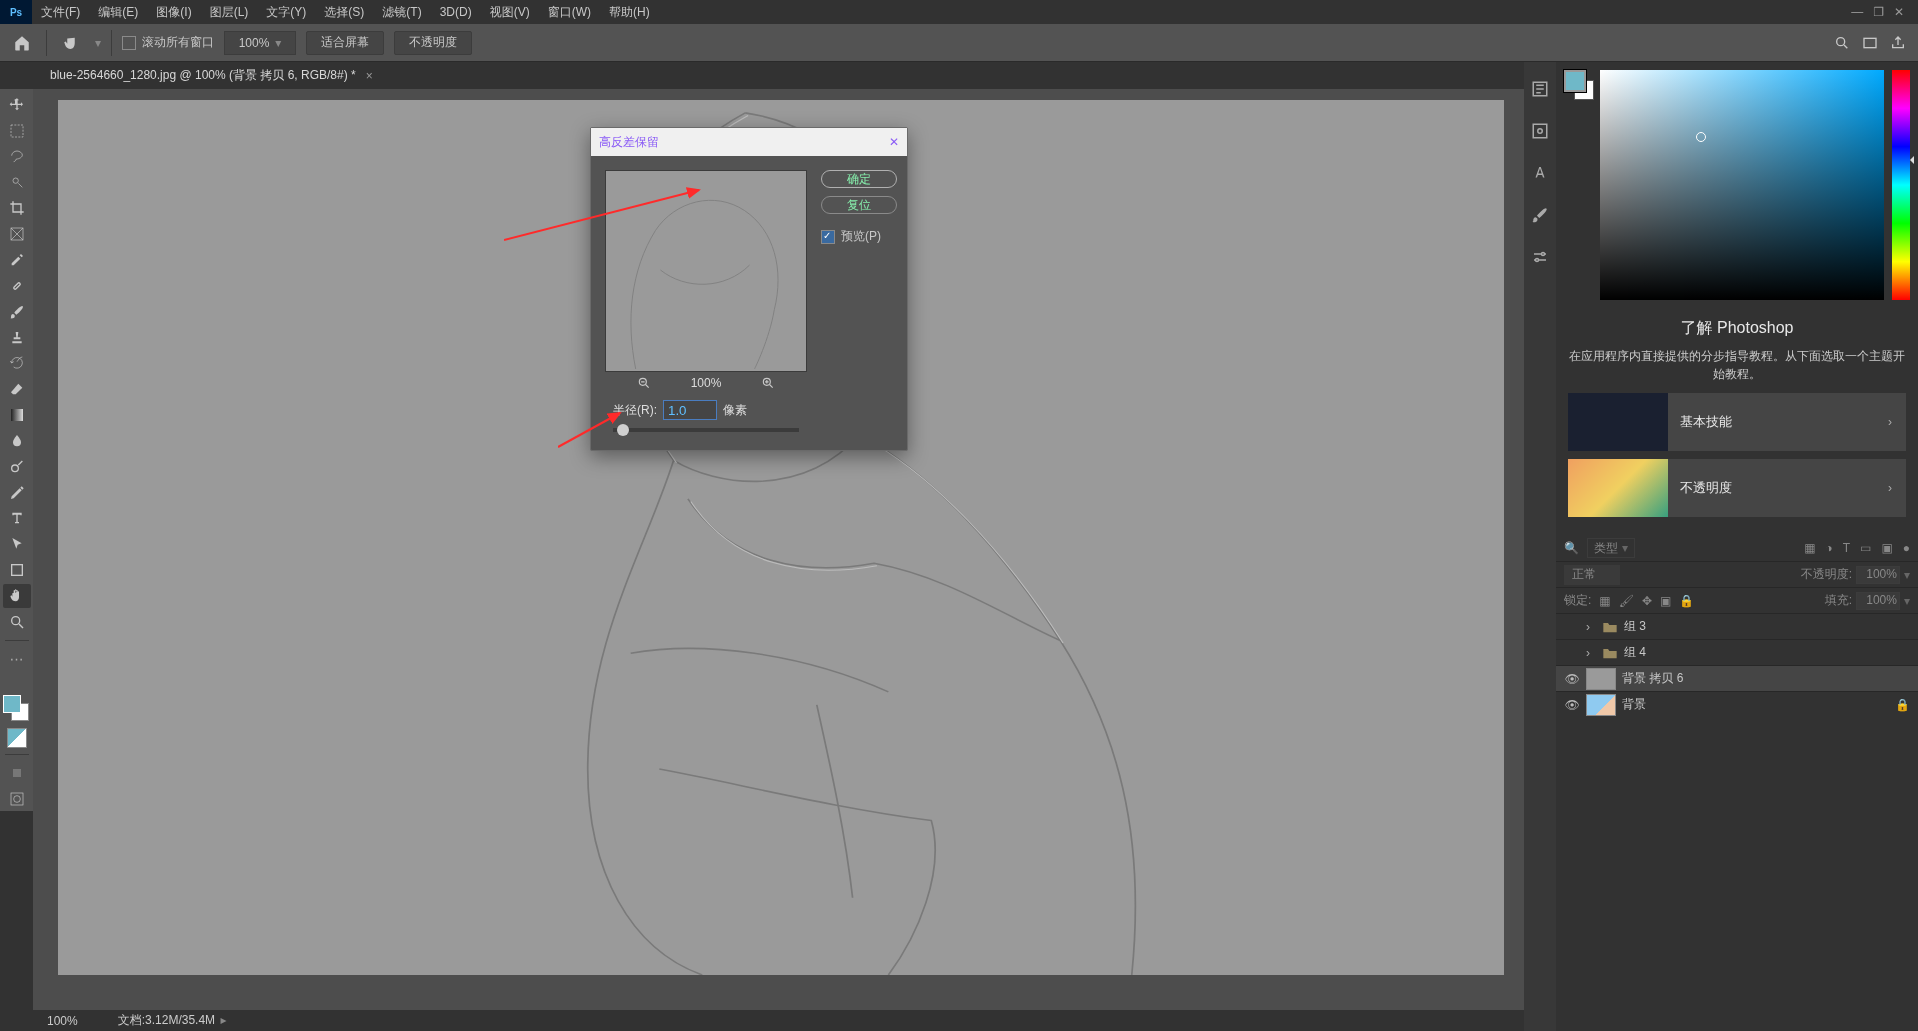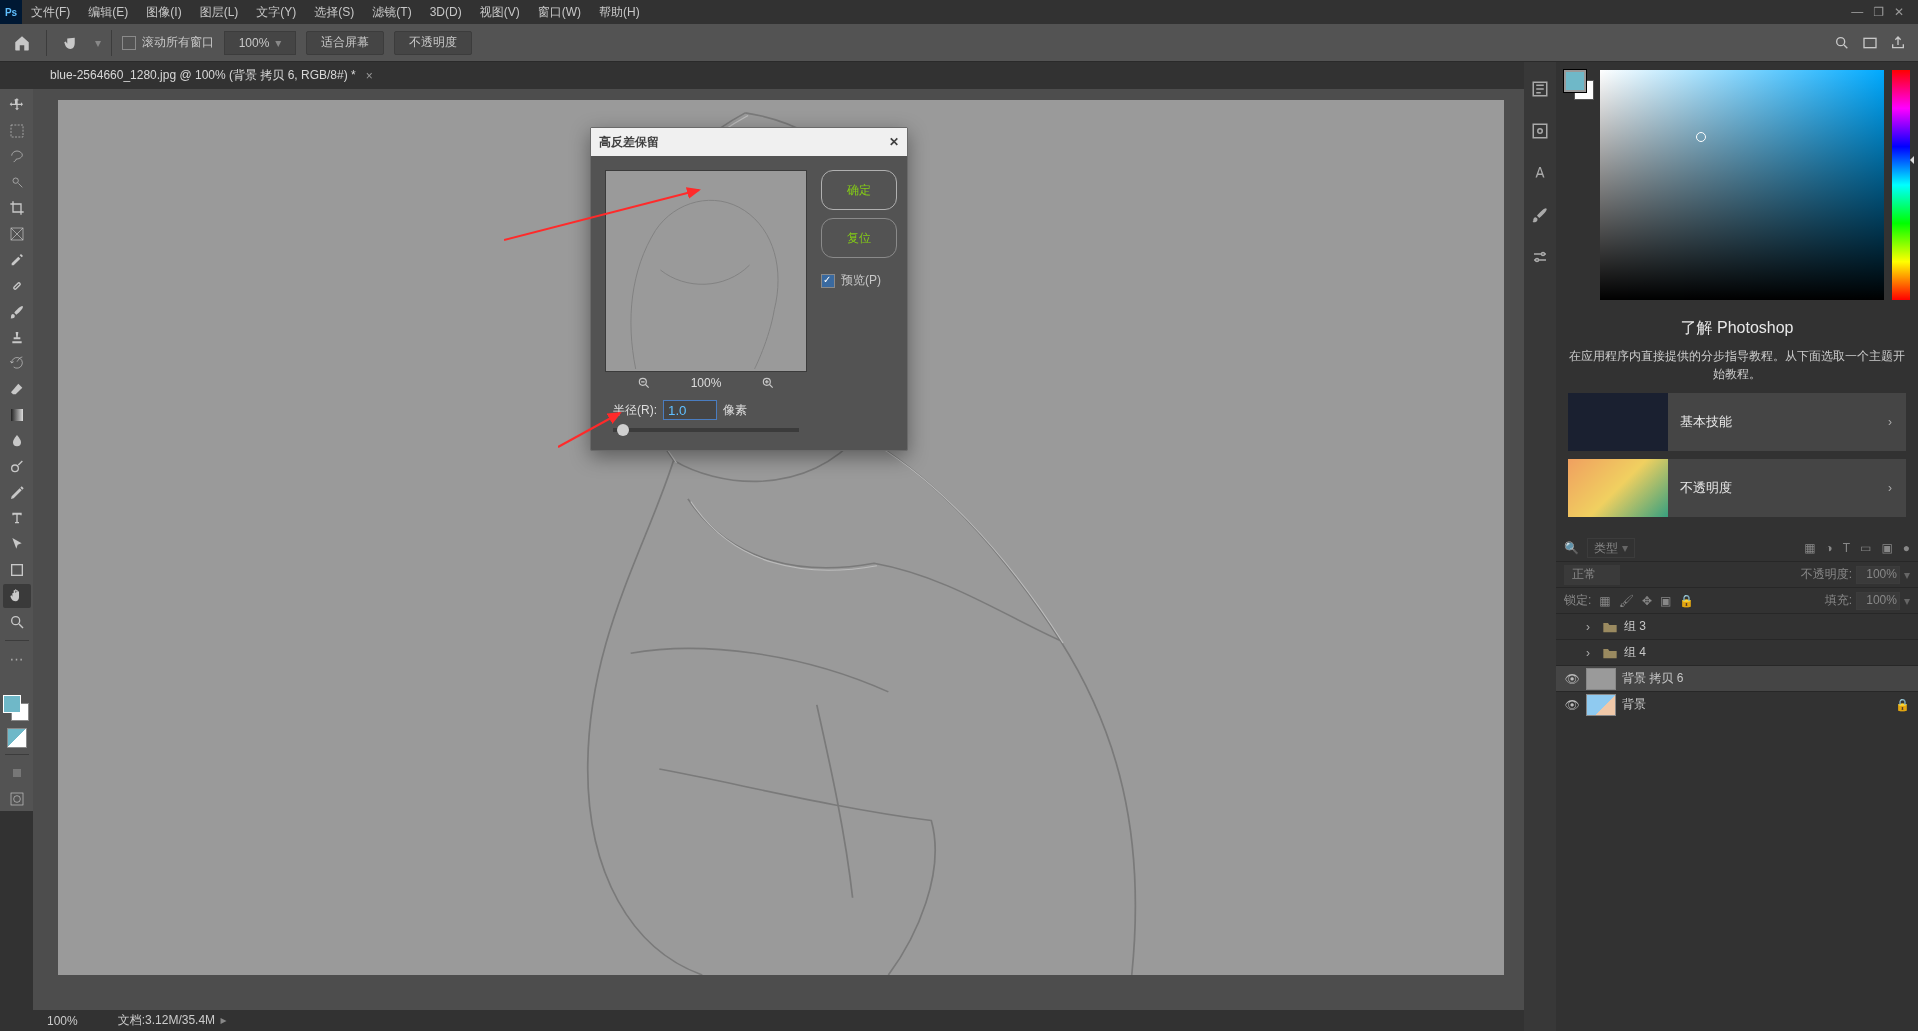--- a/index.html
+++ b/index.html
@@ -1,20 +1,20 @@
 <!DOCTYPE html>
 <html><head>
 <meta charset="utf-8">
 <style>
 * { margin:0; padding:0; box-sizing:border-box; font-family:"Microsoft YaHei","Segoe UI",sans-serif; user-select:none; }
 body { background:#323232; width:1918px; height:1031px; overflow:hidden; position:relative; color:#c8c8c8; font-size:12px; }
 
 
 .menubar { height:24px; background:#323232; display:flex; align-items:center; }
-.ps-logo { width:22px; height:24px; background:#001833; color:#5fbfff; display:flex; align-items:center; justify-content:center; font-weight:bold; font-size:10px; }
+.ps-logo { width:32px; height:24px; background:#001833; color:#5fbfff; display:flex; align-items:center; justify-content:center; font-weight:bold; font-size:10px; }
 .menus { display:flex; gap:0; }
 .menus span { padding:11px 9px; line-height:24px; cursor:default; }
 .win-ctrls { margin-left:auto; display:flex; gap:10px; padding-right:14px; color:#9a9a9a; }
 
 
 .optbar { height:38px; background:#535353; display:flex; align-items:center; gap:10px; padding:0 8px; border-bottom:1px solid #2a2a2a; }
 .optbar .home { width:28px; height:28px; display:flex; align-items:center; justify-content:center; }
 .optbar .sep { width:1px; height:26px; background:#3c3c3c; }
 .optbar .hand { width:28px; height:28px; display:flex; align-items:center; justify-content:center; }
 .optbar .chk { display:flex; align-items:center; gap:6px; }
@@ -40,27 +40,27 @@
 .tools .qm .sq { width:8px; height:8px; background:#777; }
 .tools .hr { width:24px; height:1px; background:#3c3c3c; margin:4px 0; }
 
 
 .canvas-wrap { position:absolute; left:33px; top:89px; right:394px; bottom:21px; background:#4d4d4d; }
 .canvas { position:absolute; left:25px; top:11px; right:20px; bottom:35px; background:#9a9a9a; overflow:hidden; }
 .artoutline { position:absolute; left:0; top:0; width:100%; height:100%; }
 
 
 .dialog { position:absolute; left:590px; top:127px; width:318px; background:#535353; border:1px solid #6a6a6a; border-radius:2px; box-shadow:0 6px 20px rgba(0,0,0,.4); z-index:50; }
-.dialog .titlebar { height:28px; background:#f0f0f0; color:#404040; display:flex; align-items:center; padding:0 8px; font-size:12px;font-weight:bold; }
+.dialog .titlebar { height:28px; background:#f0f0f0; color:#8b5cf6; display:flex; align-items:center; padding:0 8px; font-size:12px; }
 .dialog .titlebar .close { margin-left:auto; cursor:default; }
 .dialog .body { padding:14px 14px 18px; display:flex; gap:14px; }
 .dialog .preview { width:202px; height:202px; background:#9a9a9a; border:1px solid #3b3b3b; position:relative; overflow:hidden; }
 .dialog .preview .mini { position:absolute; inset:0; }
 .dialog .sidebtns { display:flex; flex-direction:column; gap:8px; }
-.dialog .obtn { width:76px; height:40px; border:1px solid #8a8a8a; border-radius:12px; display:flex; align-items:center; justify-content:center; color:#84cc16; }
+.dialog .obtn { width:76px; height:18px; border:1px solid #8a8a8a; border-radius:12px; display:flex; align-items:center; justify-content:center; color:#86efac; }
 .dialog .obtn.primary { border-color:#b0b0b0; }
 .dialog .chkrow { display:flex; align-items:center; gap:6px; margin-top:6px; }
 .dialog .chkrow .c { width:14px; height:14px; border:1px solid #8a8a8a; background:#3a6aa0; position:relative; }
 .dialog .chkrow .c::after { content:"✓"; color:#fff; font-size:10px; position:absolute; left:1px; top:-1px; }
 .dialog .zoomrow { display:flex; align-items:center; justify-content:center; gap:40px; margin-top:4px; color:#ddd; }
 .dialog .radrow { display:flex; align-items:center; gap:6px; margin:10px 0 4px 8px; color:#ddd; }
 .dialog .radrow .inp { width:54px; height:20px; border:1px solid #4a7dc0; background:#454545; color:#5fbfff; padding:0 4px; }
 .dialog .slider { position:relative; height:4px; background:#3b3b3b; margin:8px 8px 0; }
 .dialog .slider .knob { position:absolute; left:4px; top:-4px; width:12px; height:12px; background:#d0d0d0; border-radius:50%; }
 

